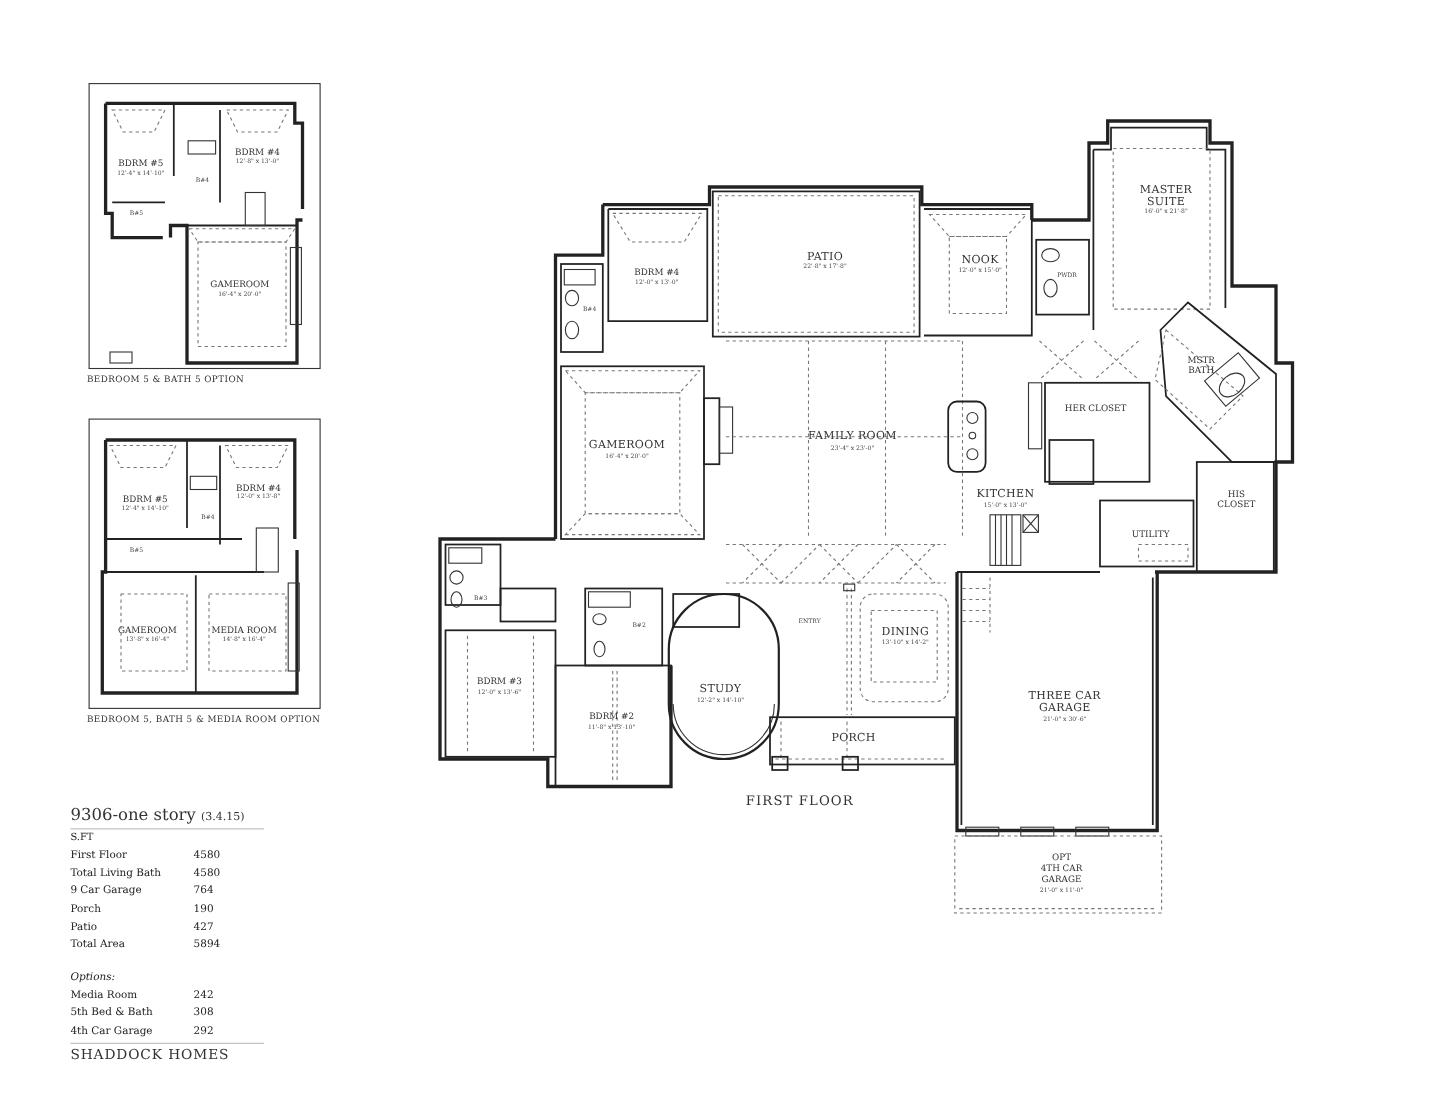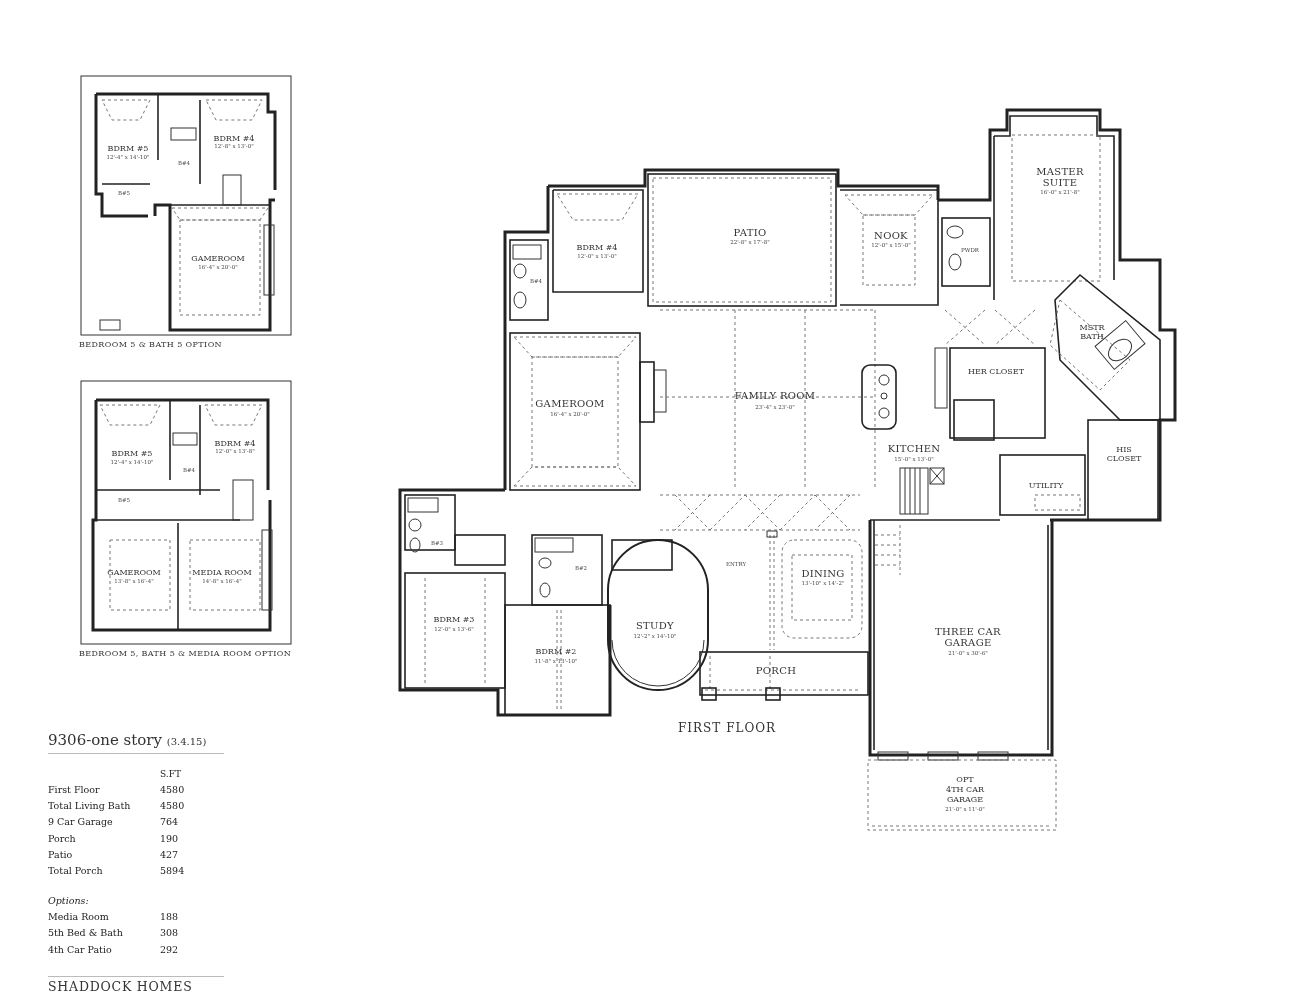--- a/index.html
+++ b/index.html
@@ -8,30 +8,30 @@
   .wall { fill: none; stroke: #222; stroke-width: 3; }
   .wall-thin { fill: none; stroke: #222; stroke-width: 1.6; }
   .thin { fill: none; stroke: #333; stroke-width: 1; }
   .dash { fill: none; stroke: #777; stroke-width: 1; stroke-dasharray: 3 3; }
   .room-label { font-family: "DejaVu Serif", serif; font-size: 10px; fill: #333; text-anchor: middle; letter-spacing: 0.3px; }
   .room-label-sm { font-family: "DejaVu Serif", serif; font-size: 8px; fill: #333; text-anchor: middle; }
   .room-dim { font-family: "DejaVu Serif", serif; font-size: 5.5px; fill: #444; text-anchor: middle; }
   .caption { font-family: "DejaVu Serif", serif; font-size: 8px; fill: #333; letter-spacing: 0.4px; }
   .floor-title { font-family: "DejaVu Serif", serif; font-size: 12px; fill: #333; letter-spacing: 1px; }
 
-  .info-block { position: absolute; left: 48px; top: 731px; width: 176px; }
+  .info-block { position: absolute; left: 64px; top: 731px; width: 176px; }
   .info-title { font-size: 15px; color: #333; padding-bottom: 4px; border-bottom: 1px solid #bbb; white-space: nowrap; }
   .info-title .date { font-size: 10px; }
   .info-row { display: flex; font-size: 9.5px; line-height: 16.2px; color: #222; }
   .info-row .lbl { width: 112px; }
   .info-row .val { flex: 1; }
-  .info-head { display: flex; font-size: 9px; line-height: 16px; margin-top: 12px; }
+  .info-head { display: flex; font-size: 9px; line-height: 16px; margin-top: 0; flex-direction: column; }
   .info-head .lbl { width: 112px; }
   .options-head { font-size: 9.5px; margin-top: 14px; line-height: 16px; font-style: italic; }
-  .info-footer { border-top: 1px solid #bbb; margin-top: 18px; padding-top: 2px; font-size: 12.5px; letter-spacing: 0.8px; color: #333; }
+  .info-footer { border-top: 1px solid #bbb; margin-top: 2px; padding-top: 2px; font-size: 12.5px; letter-spacing: 0.8px; color: #333; }
 </style>
 </head>
 <body>
 
 <svg class="plan-svg" width="1300" height="1005" viewBox="0 0 1300 1005">
 
   <g>
     <rect x="81" y="76" width="210" height="259" class="thin"></rect>
 
     <polyline class="wall" points="96,94 268,94 268,112 275,112 275,190"></polyline>
@@ -307,31 +307,31 @@
     </div>
   <div class="info-row">
       <span class="lbl">Porch</span>
       <span class="val">190</span>
     </div>
   <div class="info-row">
       <span class="lbl">Patio</span>
       <span class="val">427</span>
     </div>
   <div class="info-row">
-      <span class="lbl">Total Porch</span>
+      <span class="lbl">Total Area</span>
       <span class="val">5894</span>
     </div>
 
   <div class="options-head">Options:</div>
   <div class="info-row">
       <span class="lbl">Media Room</span>
-      <span class="val">188</span>
+      <span class="val">242</span>
     </div>
   <div class="info-row">
       <span class="lbl">5th Bed &amp; Bath</span>
       <span class="val">308</span>
     </div>
   <div class="info-row">
-      <span class="lbl">4th Car Patio</span>
+      <span class="lbl">4th Car Garage</span>
       <span class="val">292</span>
     </div>
   <div class="info-footer">SHADDOCK HOMES</div>
 </div>
 
 </body></html>

